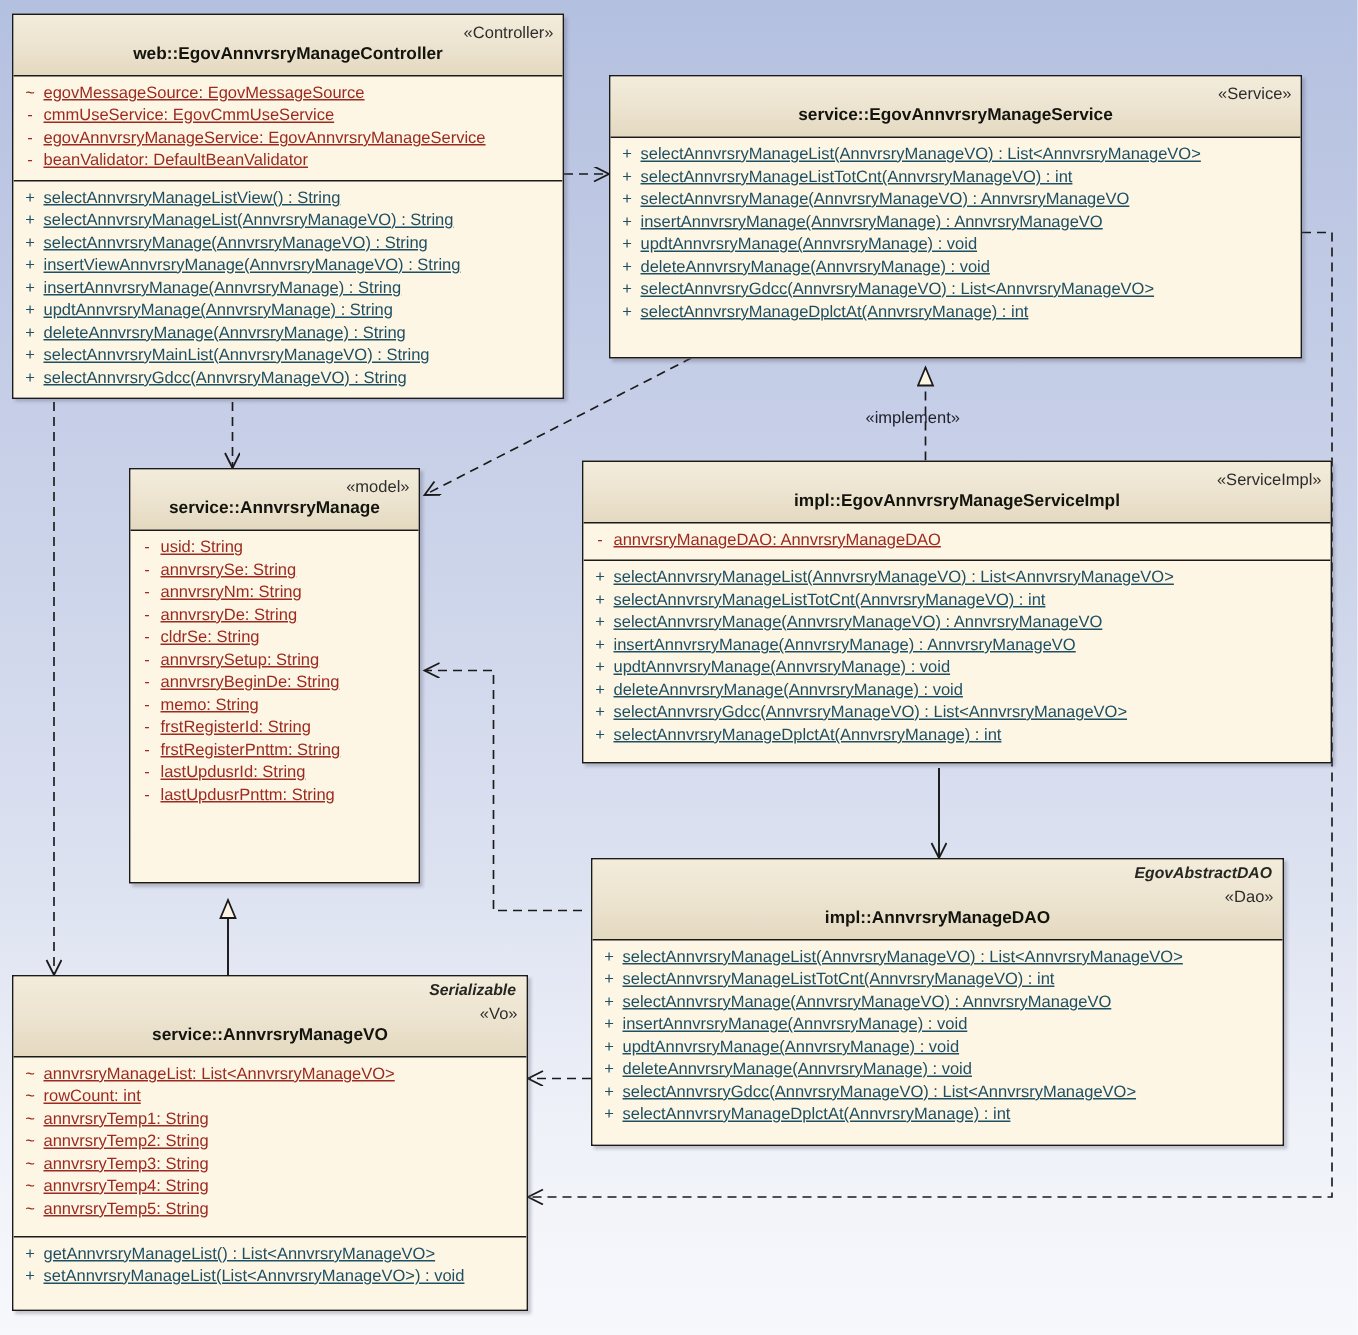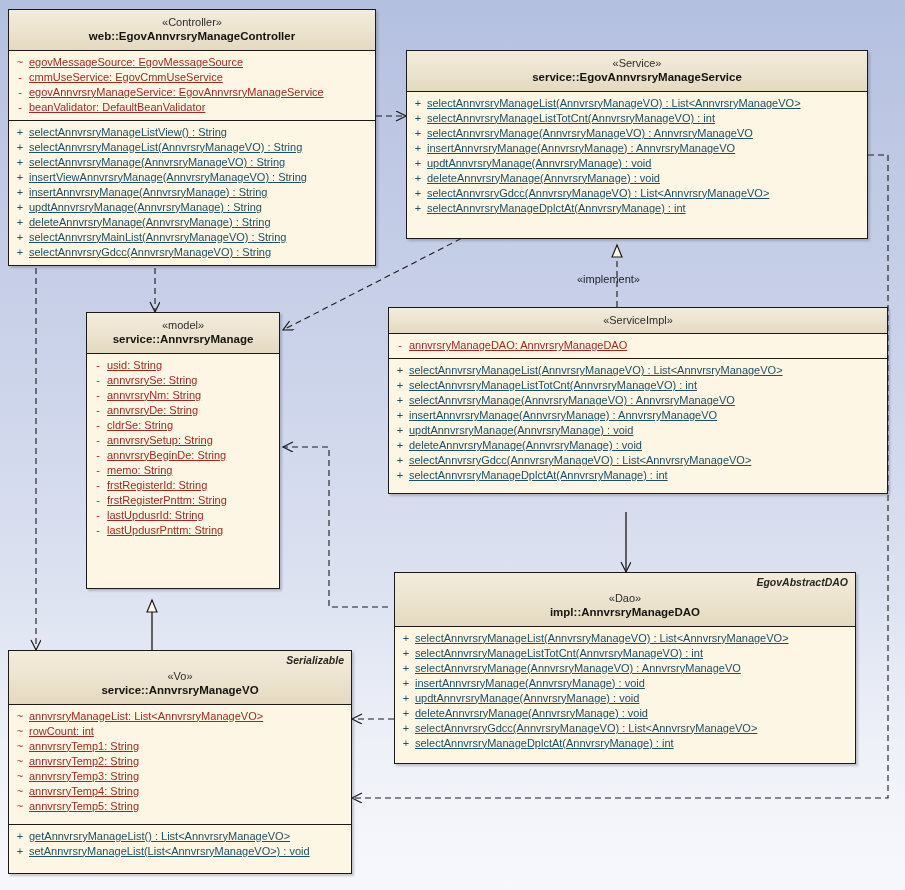--- a/index.html
+++ b/index.html
@@ -45,20 +45,21 @@
     border-bottom: 1px solid #1a1a1a;
     padding: 5px 6px 6px 6px;
     text-align: center;
     line-height: 1.28;
   }
   .stereotype {
     display: block;
     font-size: 11px;
     color: #2d2d2d;
     white-space: nowrap;
+    text-align: right;
   }
   .cls-name {
     display: block;
     font-size: 11.5px;
     font-weight: bold;
     color: #14140f;
     white-space: nowrap;
   }
   .corner-tag {
     position: absolute;
@@ -322,20 +323,21 @@
         <div class="member">
           <span class="vis">-</span>
           <span class="mtext">lastUpdusrPnttm:  String</span>
         </div>
       </div>
   </div>
 
   <div class="uml-class" id="cls-serviceimpl" style="left:388px; top:307px; width:500px;">
     <div class="uml-header">
       <span class="stereotype">«ServiceImpl»</span>
+      <span class="cls-name">impl::EgovAnnvrsryManageServiceImpl</span>
     </div>
     <div class="compartment attrs">
         <div class="member">
           <span class="vis">-</span>
           <span class="mtext">annvrsryManageDAO:  AnnvrsryManageDAO</span>
         </div>
       </div>
     <div class="compartment ops" style="padding-bottom:10px;">
         <div class="member">
           <span class="vis">+</span>

